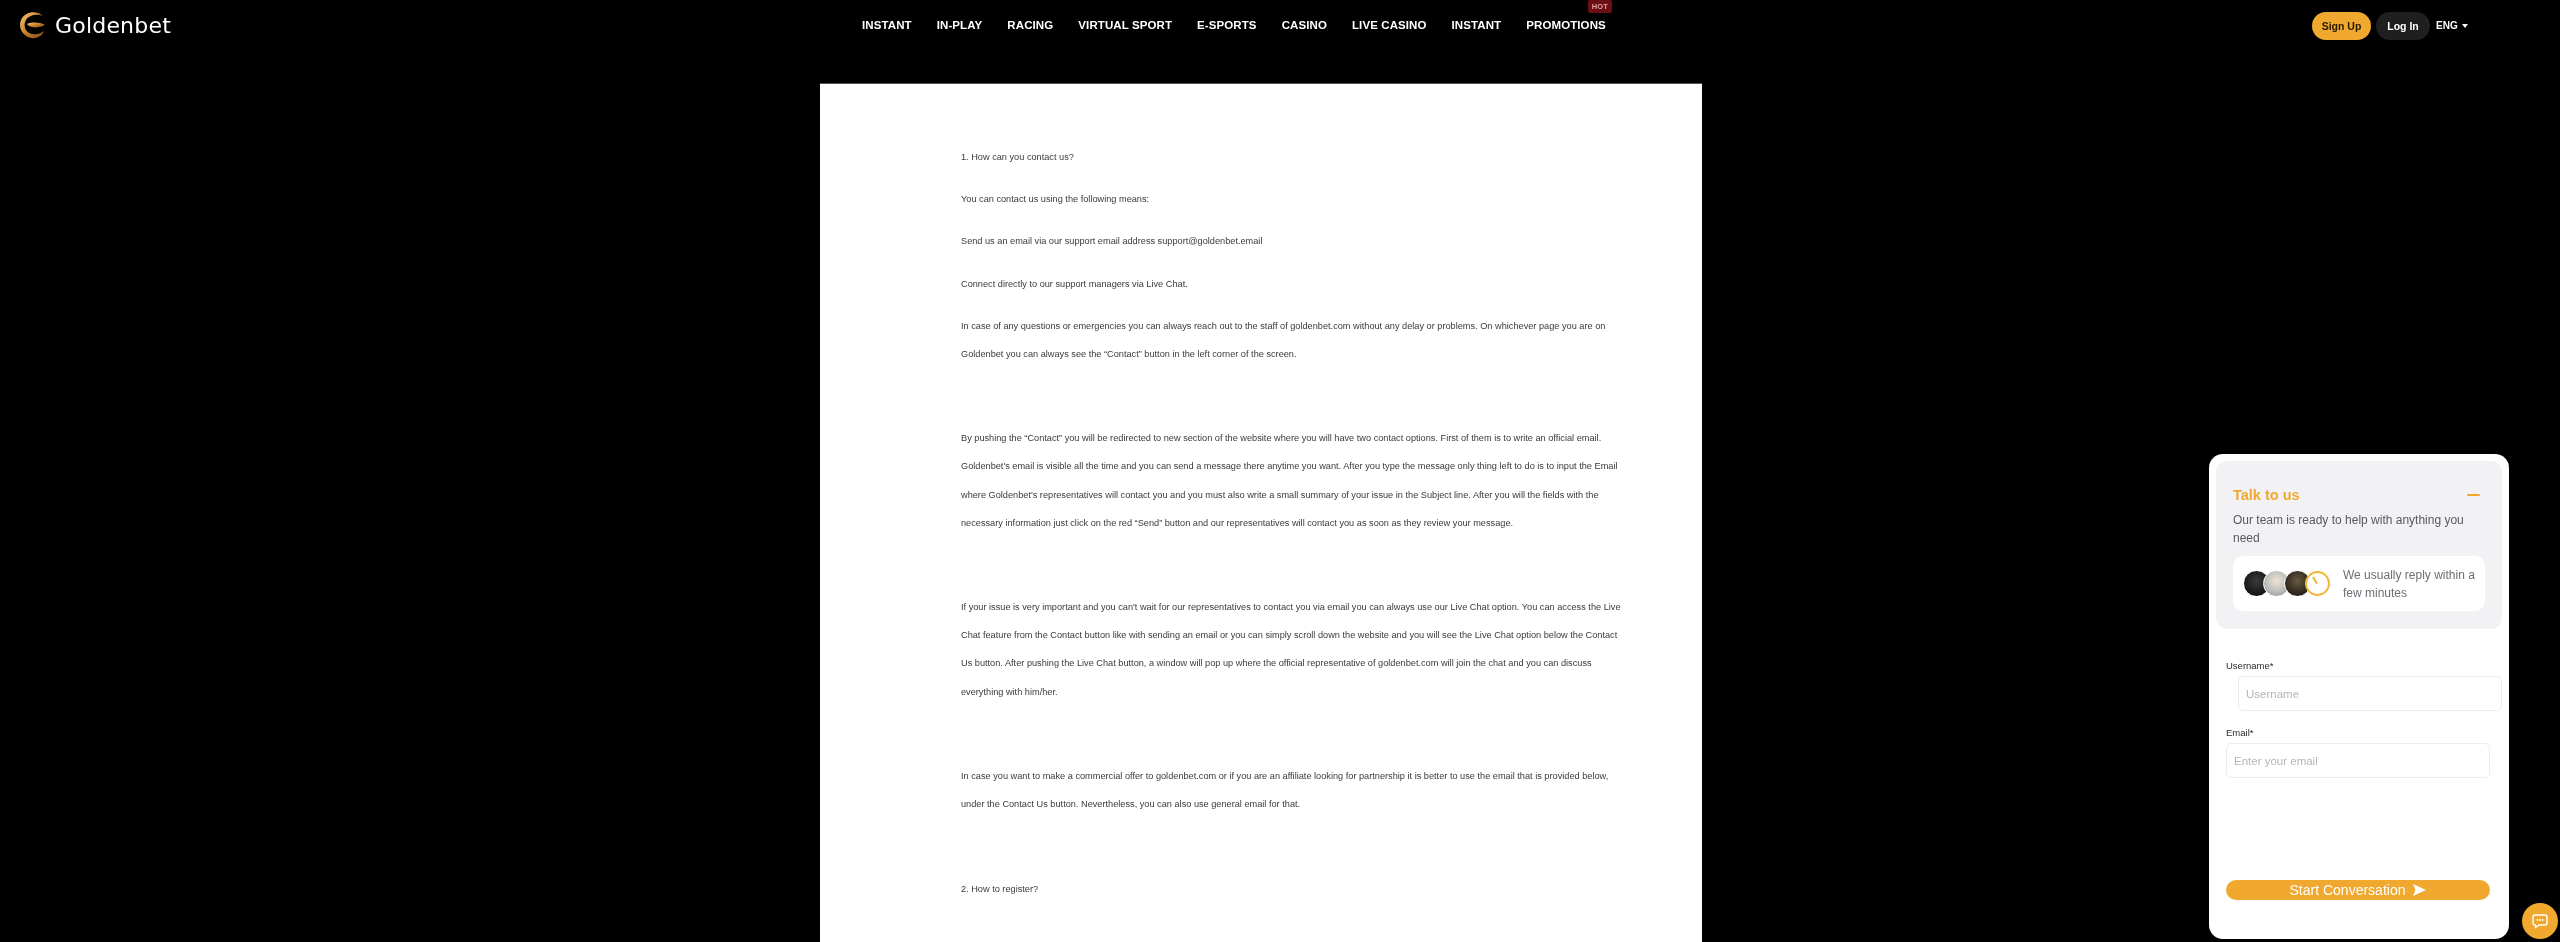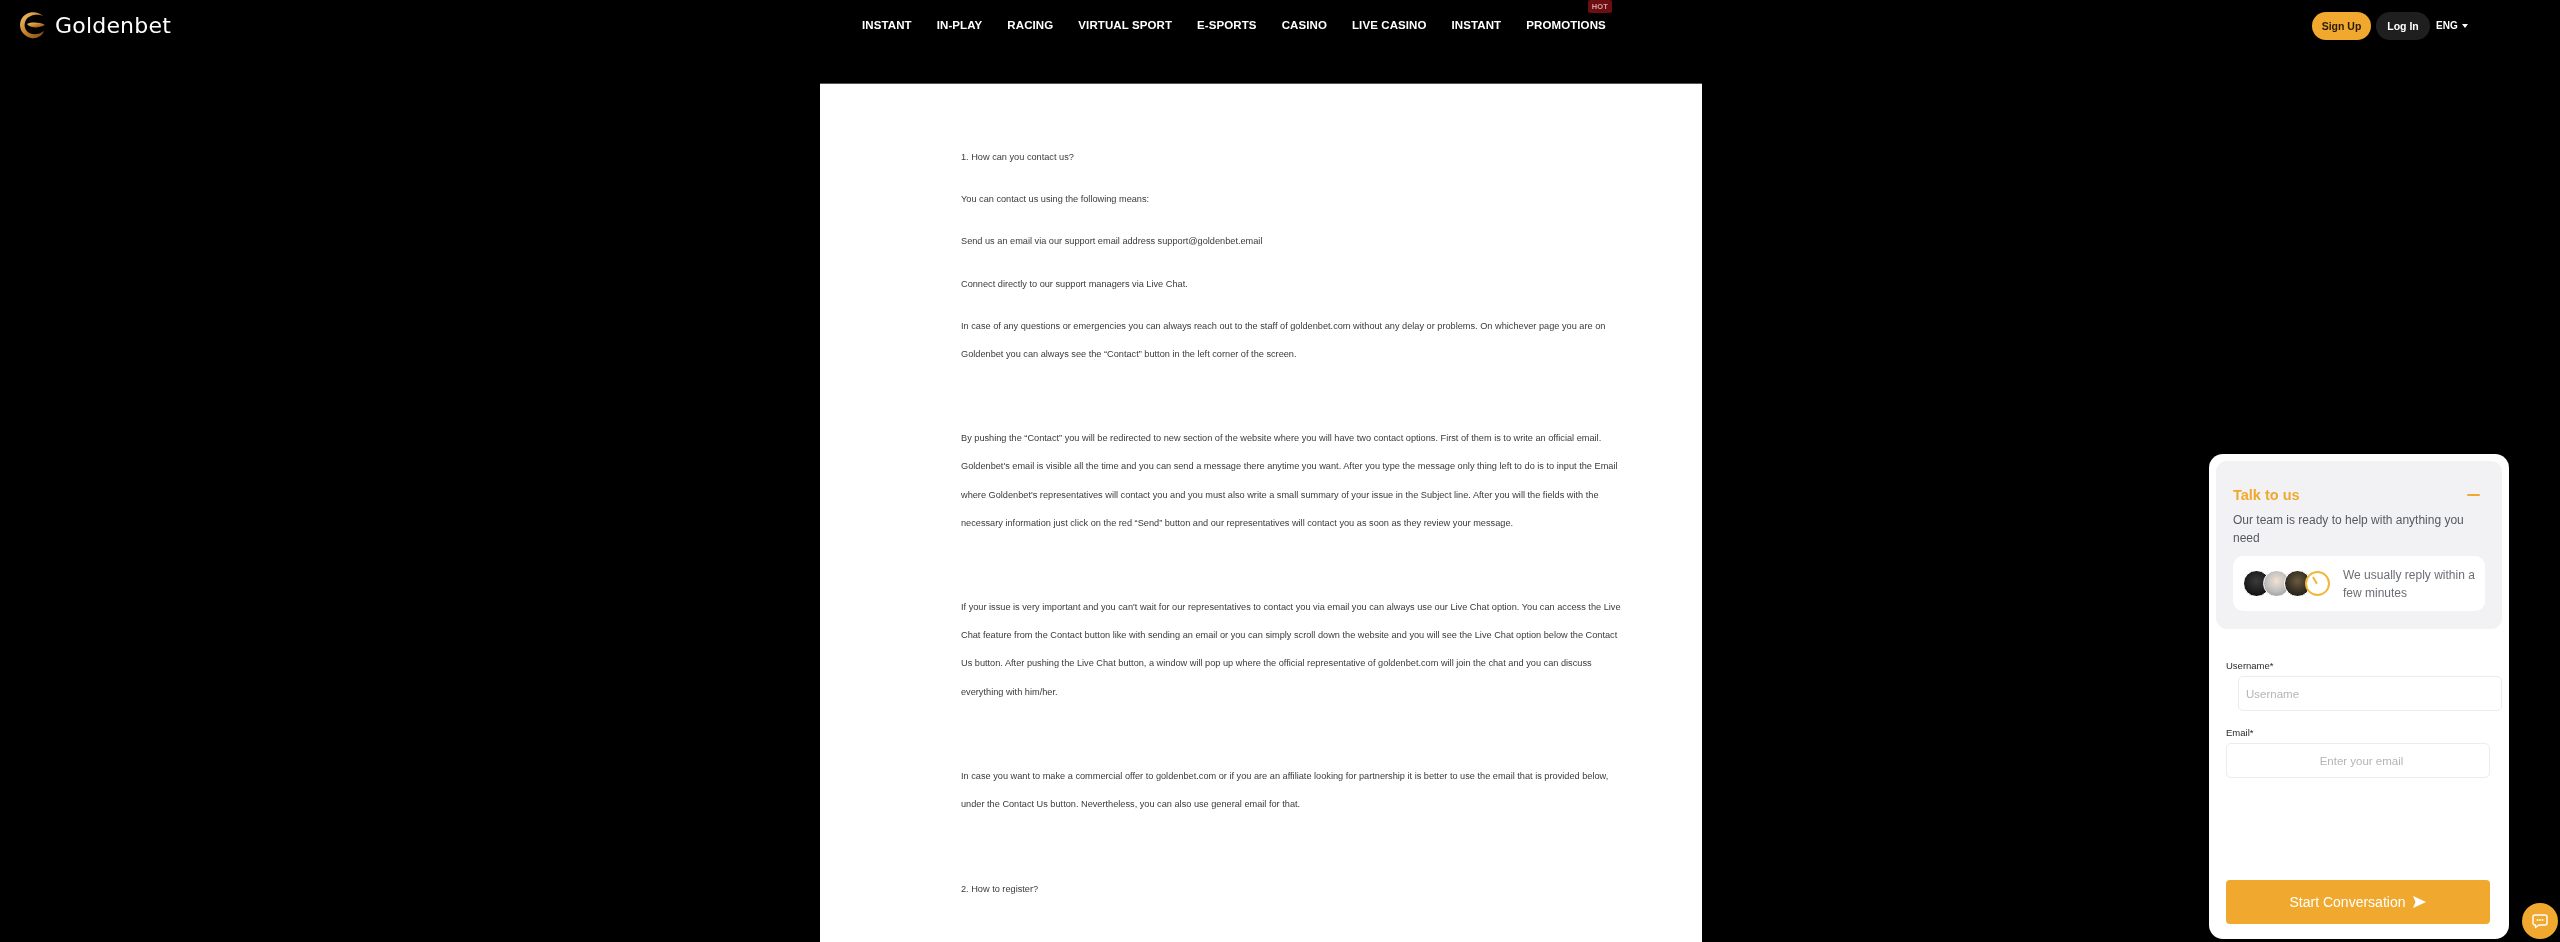--- a/index.html
+++ b/index.html
@@ -140,22 +140,22 @@
     color: #2b2b2b; font-size: 9.5px;
   }
   .field-input {
     position: absolute; left: 17px; width: 264px; height: 35px;
     border: 1px solid #ececec; border-radius: 5px;
     padding-left: 7px; font-size: 11.5px; color: #333;
     font-family: "Liberation Sans", sans-serif; background: #fff; outline: none;
   }
   .field-input::placeholder { color: #b5b5b5; }
   .start-btn {
-    position: absolute; left: 17px; top: 426px; width: 264px; height: 44px;
-    background: #f0a92e; border-radius: 4px; border: none; cursor: pointer;
+    position: absolute; left: 17px; top: 426px; width: 264px; height: 20px;
+    background: #f0a92e; border-radius: 11px; border: none; cursor: pointer;
     display: flex; align-items: center; justify-content: center; gap: 8px;
     color: #ffffff; font-size: 14px; font-family: "Liberation Sans", sans-serif;
   }
   .send-icon { width: 13px; height: 12px; display: block; }
   .chat-fab {
     position: absolute; left: 2522px; top: 903px; width: 36px; height: 36px;
     background: #f0a92e; border-radius: 50%;
     display: flex; align-items: center; justify-content: center; cursor: pointer;
   }
   .fab-icon { width: 16px; height: 16px; display: block; }
@@ -239,21 +239,21 @@
         <span class="clock"></span>
       </div>
       <div class="reply-text">We usually reply within a few minutes</div>
     </div>
   </div>
 
   <label class="field-label" style="top:206px;">Username*</label>
   <input class="field-input" style="top: 222px; margin-left: 12px;" type="text" placeholder="Username">
 
   <label class="field-label" style="top:273px;">Email*</label>
-  <input class="field-input" style="top: 289px; text-align: center;" type="email" placeholder="Enter your email">
+  <input class="field-input" style="top: 289px;" type="email" placeholder="Enter your email">
 
   <button class="start-btn">
     <span>Start Conversation</span>
     <svg class="send-icon" viewBox="0 0 13 12">
       <path d="M0 0 L13 6 L0 12 L2.5 6 Z" fill="#ffffff"></path>
     </svg>
   </button>
 </div>
 
 <div class="chat-fab">

